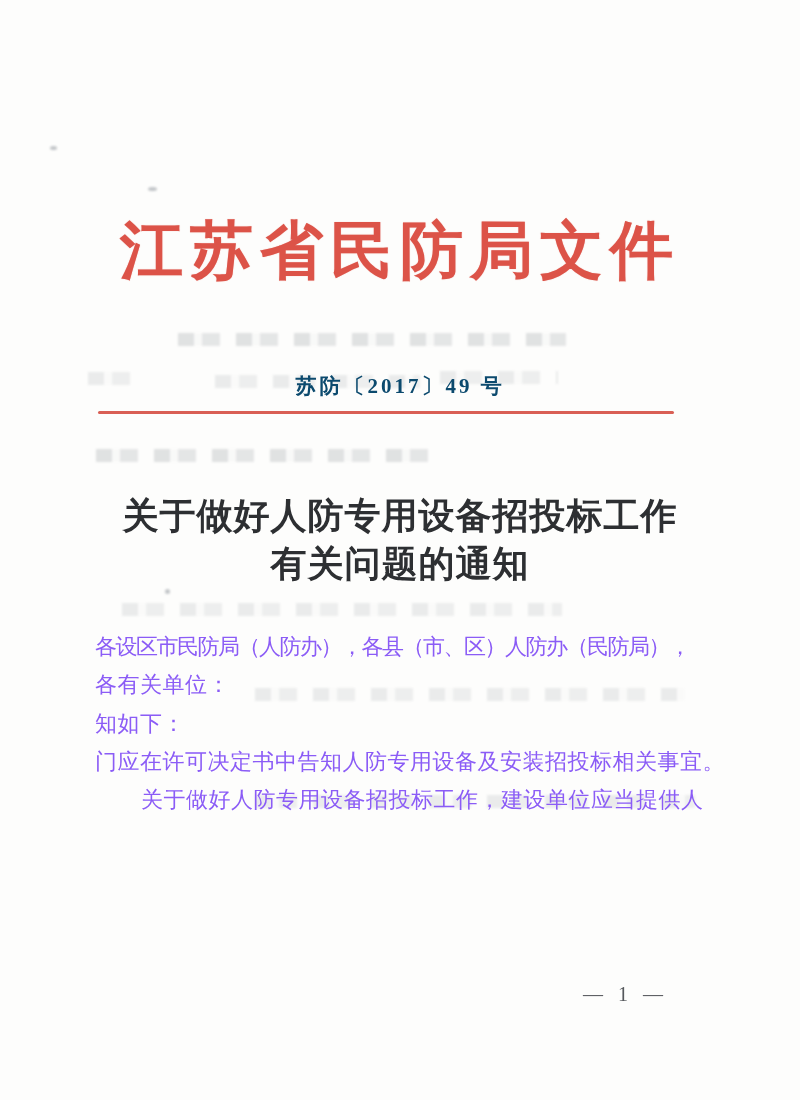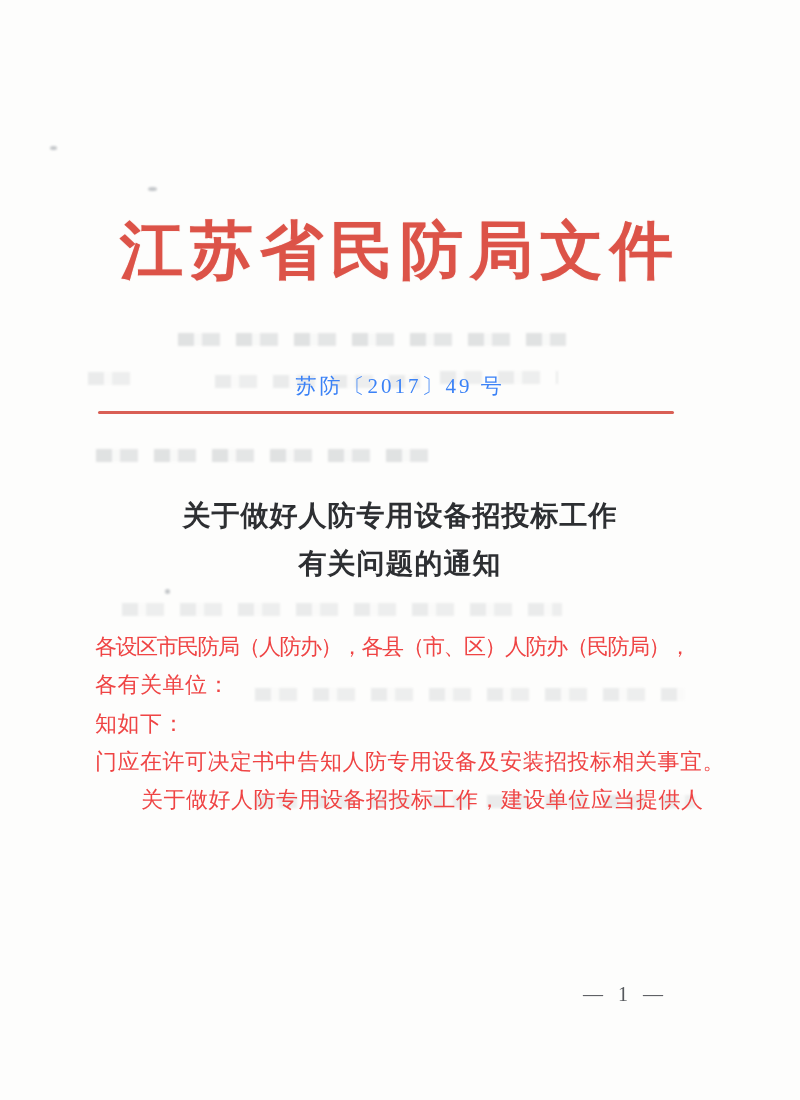--- a/index.html
+++ b/index.html
@@ -30,21 +30,22 @@
 
   
   .doc-number {
     position: absolute;
     top: 372px;
     left: 0;
     width: 100%;
     text-align: center;
     font-size: 21px;
     letter-spacing: 3px;
-    color: #3b82f6;
+    color: #0c4a6e;
+    font-weight: bold;
   }
 
   
   .red-rule {
     position: absolute;
     top: 411px;
     left: 98px;
     width: 576px;
     height: 3px;
     background: #d95f55;
@@ -53,34 +54,34 @@
 
   
   .doc-title {
     position: absolute;
     top: 492px;
     left: 0;
     width: 100%;
     text-align: center;
     font-weight: 700;
     color: #2d2f32;
-    font-size: 28px;
+    font-size: 36px;
     line-height: 48px;
     letter-spacing: 1px;
   }
 
   
   .body-text {
     position: absolute;
     top: 628px;
     left: 95px;
     width: 640px;
     font-size: 22px;
     letter-spacing: 0.5px;
-    color: #ef4444;
+    color: #8b5cf6;
   }
   .line {
     height: 38.3px;
     line-height: 38.3px;
     white-space: nowrap;
   }
   .indent { padding-left: 46px; }
   .tight { letter-spacing: -1.5px; }
 
   

